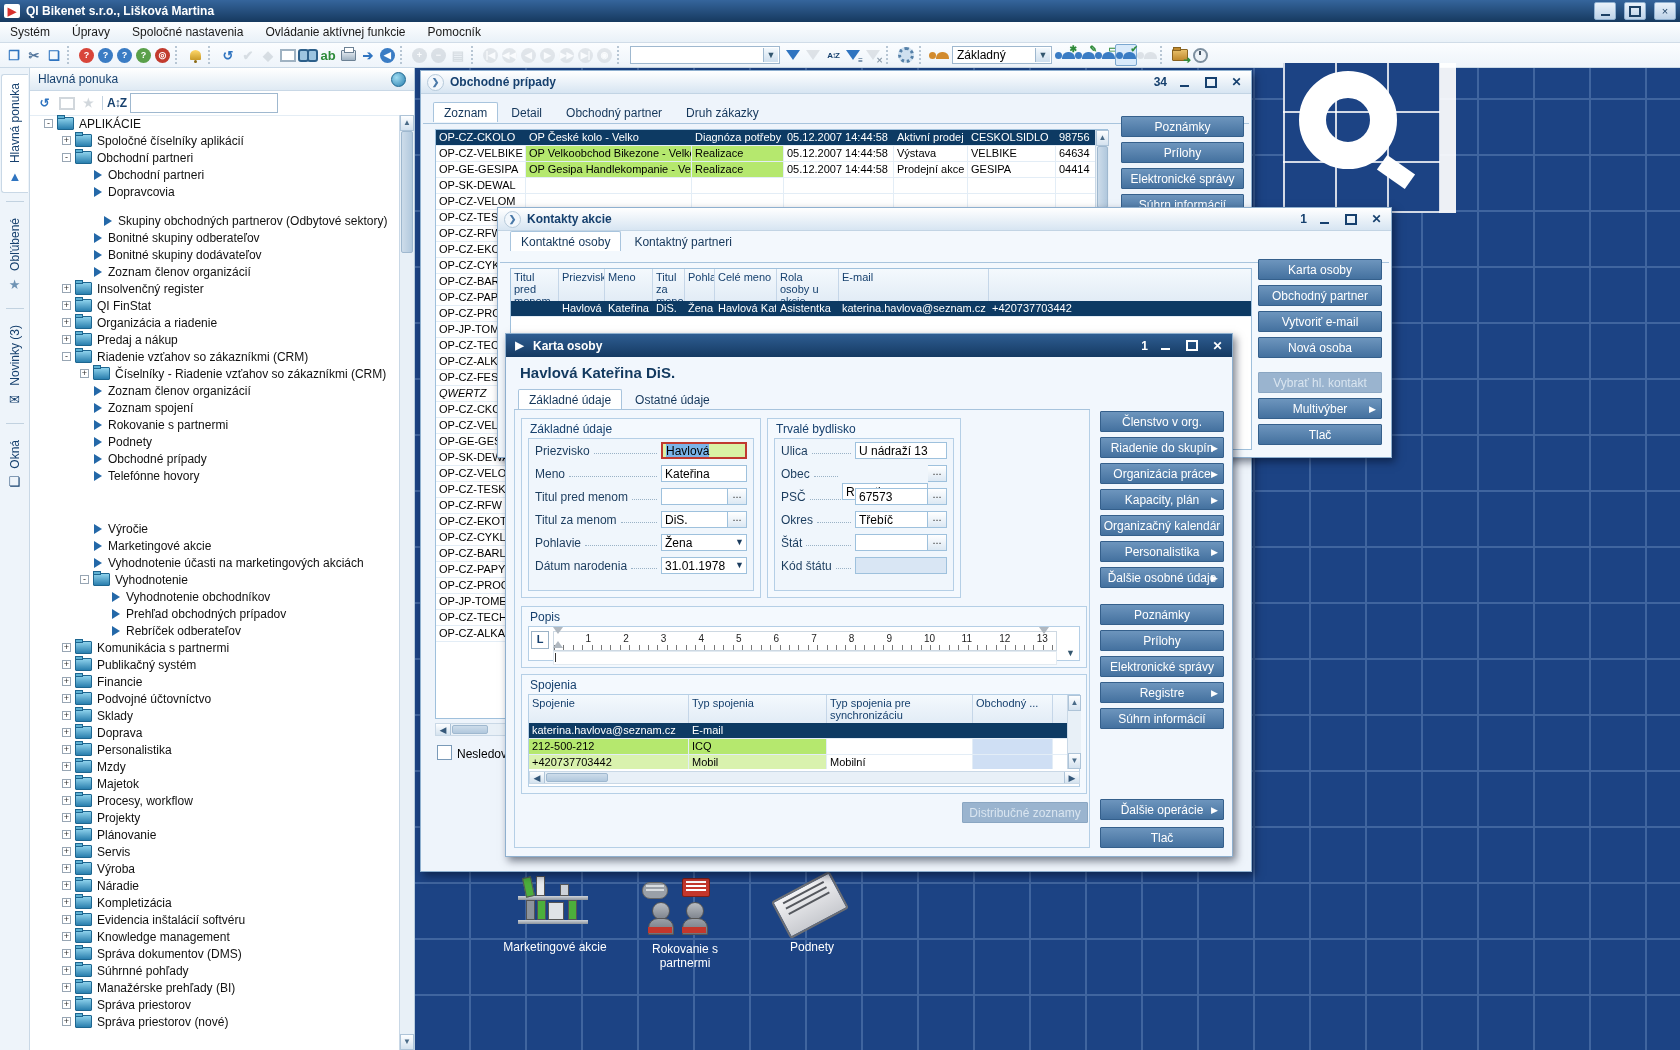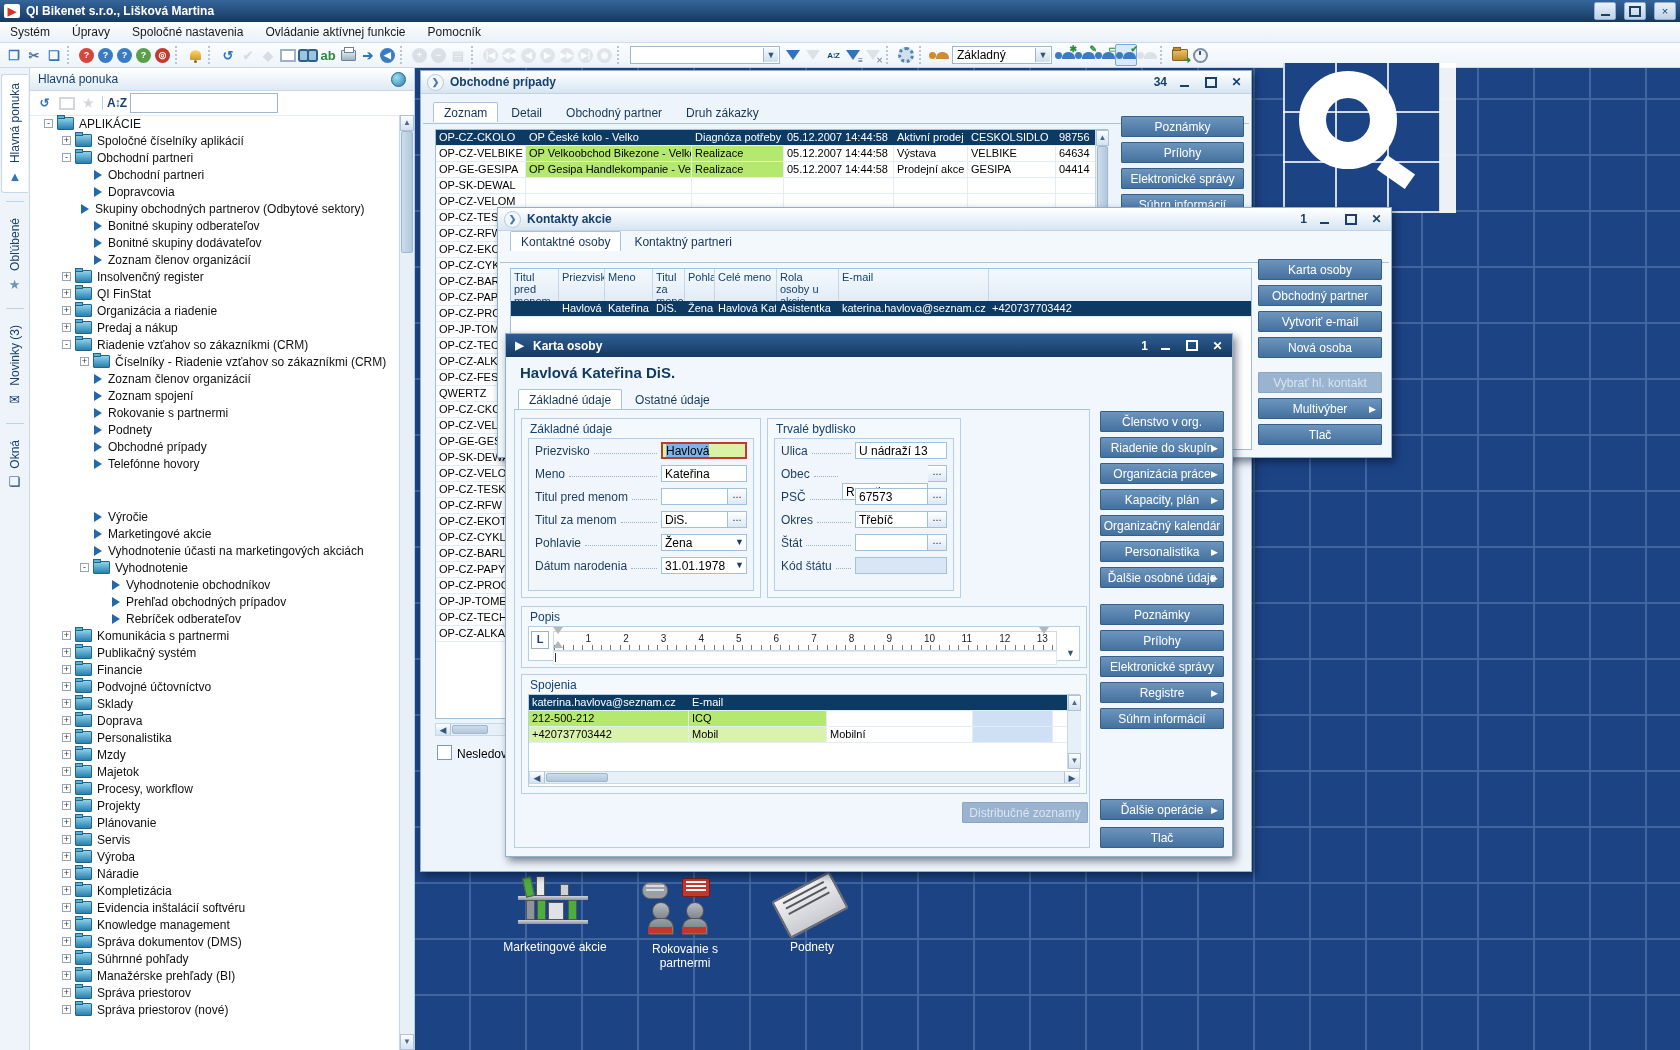--- a/index.html
+++ b/index.html
@@ -352,21 +352,21 @@
       <div class="trow" style="padding-left: 50px;">
         <span class="t-toggle none"></span>
         <span class="t-leaf"></span>
         <span>Obchodní partneri</span>
       </div>
       <div class="trow" style="padding-left: 50px;">
         <span class="t-toggle none"></span>
         <span class="t-leaf"></span>
         <span>Dopravcovia</span>
       </div>
-      <div class="trow" style="padding-left: 37px;">
+      <div class="trow" style="padding-left: 60px; margin-top: 12px;">
         <span class="t-toggle none"></span>
         <span class="t-leaf"></span>
         <span>Skupiny obchodných partnerov (Odbytové sektory)</span>
       </div>
       <div class="trow" style="padding-left: 50px;">
         <span class="t-toggle none"></span>
         <span class="t-leaf"></span>
         <span>Bonitné skupiny odberateľov</span>
       </div>
       <div class="trow" style="padding-left: 50px;">
@@ -811,21 +811,21 @@
       <div class="g-row">
         <span class="g-cell" style="width: 90px;">OP-CZ-FESKO</span>
         <span class="g-cell" style="width: 166px;"></span>
         <span class="g-cell" style="width: 92px;"></span>
         <span class="g-cell" style="width: 110px;"></span>
         <span class="g-cell" style="width: 74px;"></span>
         <span class="g-cell" style="width: 88px;"></span>
         <span class="g-cell" style="width: 40px;"></span>
       </div>
       <div class="g-row">
-        <span class="g-cell" style="width: 90px;">QWERTZ</span>
+        <span class="g-cell" style="width: 90px; font-style: italic;">QWERTZ</span>
         <span class="g-cell" style="width: 166px;"></span>
         <span class="g-cell" style="width: 92px;"></span>
         <span class="g-cell" style="width: 110px;"></span>
         <span class="g-cell" style="width: 74px;"></span>
         <span class="g-cell" style="width: 88px;"></span>
         <span class="g-cell" style="width: 40px;"></span>
       </div>
       <div class="g-row">
         <span class="g-cell" style="width: 90px;">OP-CZ-CKOLO</span>
         <span class="g-cell" style="width: 166px;"></span>
@@ -1210,20 +1210,26 @@
             <span style="position:absolute;left:1px;top:1px;width:1px;height:9px;background:#333"></span>
           </div>
         <span style="position:absolute;right:4px;bottom:2px;color:#33566e;font-size:9px">▼</span>
       </div>
     </div>
 
     <div class="fs" style="left:6px;top:264px;width:566px;height:120px">
       <span class="fs-label">Spojenia</span>
       <div class="fs-box" style="background:#fff">
         <div class="grid-t" id="connTable" style="left:0;top:0;width:538px;height:74px;border:none">
+            <div class="g-hrow">
+              <span class="g-hcell" style="width: 160px;">Spojenie</span>
+              <span class="g-hcell" style="width: 138px;">Typ spojenia</span>
+              <span class="g-hcell" style="width: 146px;">Typ spojenia pre synchronizáciu</span>
+              <span class="g-hcell" style="width: 80px;">Obchodný ...</span>
+            </div>
             <div class="g-row selected">
               <span class="g-cell" style="width: 160px;">katerina.havlova@seznam.cz</span>
               <span class="g-cell" style="width: 138px;">E-mail</span>
               <span class="g-cell" style="width: 146px;"></span>
               <span class="g-cell" style="width: 80px;"></span>
             </div>
             <div class="g-row">
               <span class="g-cell cell-green" style="width: 160px;">212-500-212</span>
               <span class="g-cell cell-green" style="width: 138px;">ICQ</span>
               <span class="g-cell" style="width: 146px;"></span>

